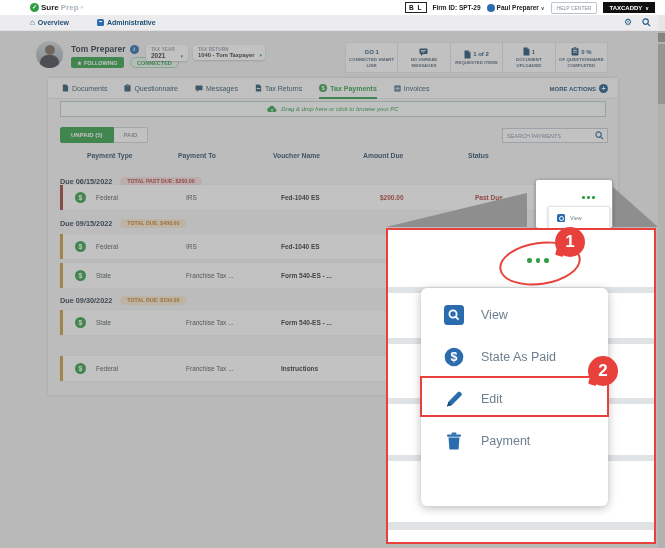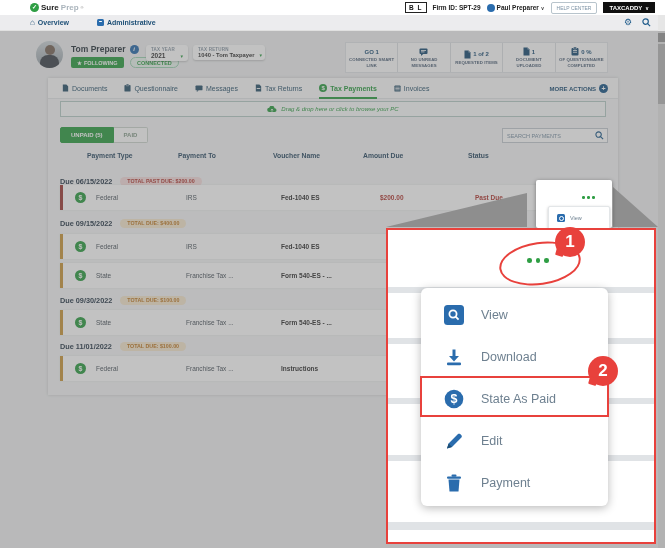--- a/index.html
+++ b/index.html
@@ -393,24 +393,20 @@
       <span class="gh-badge due">TOTAL DUE: $100.00</span>
     </div>
     <div class="prow due" style="top:232px">
       <span class="dollar-badge">$</span>
       <span class="cell" style="left:33px">State</span>
       <span class="cell" style="left:123px">Franchise Tax ...</span>
       <span class="cell voucher" style="left:218px">Form 540-ES - ...</span>
       <span class="cell amount" style="left:317px"></span>
     </div>
 
-    <div class="group-head" style="top:261px">
-      <span class="gh-date">Due 11/01/2022</span>
-      <span class="gh-badge due">TOTAL DUE: $100.00</span>
-    </div>
     <div class="prow due" style="top:278px">
       <span class="dollar-badge">$</span>
       <span class="cell" style="left:33px">Federal</span>
       <span class="cell" style="left:123px">Franchise Tax ...</span>
       <span class="cell voucher" style="left:218px">Instructions</span>
       <span class="cell amount" style="left:317px"></span>
     </div>
   </div>
 
   <div class="scrollbar"></div>
@@ -453,28 +449,20 @@
       <div class="ctx-item">
         <svg class="ctx-icon" viewBox="0 0 20 20">
           <rect x="0" y="0" width="20" height="20" rx="3.5" fill="#2a6cad"></rect>
           <circle cx="9" cy="9" r="3.6" fill="none" stroke="#fff" stroke-width="1.8"></circle>
           <line x1="11.6" y1="11.6" x2="14.6" y2="14.6" stroke="#fff" stroke-width="1.8"></line>
         </svg>
         <span class="ctx-label">View</span>
       </div>
       <div class="ctx-item">
         <svg class="ctx-icon" viewBox="0 0 20 20">
-          <line x1="10" y1="2.5" x2="10" y2="10" stroke="#2a6cad" stroke-width="3"></line>
-          <polygon points="5,9 15,9 10,14.5" fill="#2a6cad"></polygon>
-          <rect x="3" y="15.5" width="14" height="2.8" rx="1" fill="#2a6cad"></rect>
-        </svg>
-        <span class="ctx-label">Download</span>
-      </div>
-      <div class="ctx-item">
-        <svg class="ctx-icon" viewBox="0 0 20 20">
           <circle cx="10" cy="10" r="9.3" fill="#2a6cad"></circle>
           <text x="10" y="14.4" text-anchor="middle" font-size="12.5" font-weight="bold" fill="#fff" font-family="Liberation Sans, sans-serif">$</text>
         </svg>
         <span class="ctx-label">State As Paid</span>
       </div>
       <div class="ctx-item">
         <svg class="ctx-icon" viewBox="0 0 20 20">
           <path d="M3 17.5l1.6-5 9.4-9.4c0.6-0.6 1.6-0.6 2.2 0l1.2 1.2c0.6 0.6 0.6 1.6 0 2.2l-9.4 9.4z" fill="#2a6cad"></path>
           <path d="M3 17.5l1.6-5 3.4 3.4z" fill="#1d4f76"></path>
         </svg>

